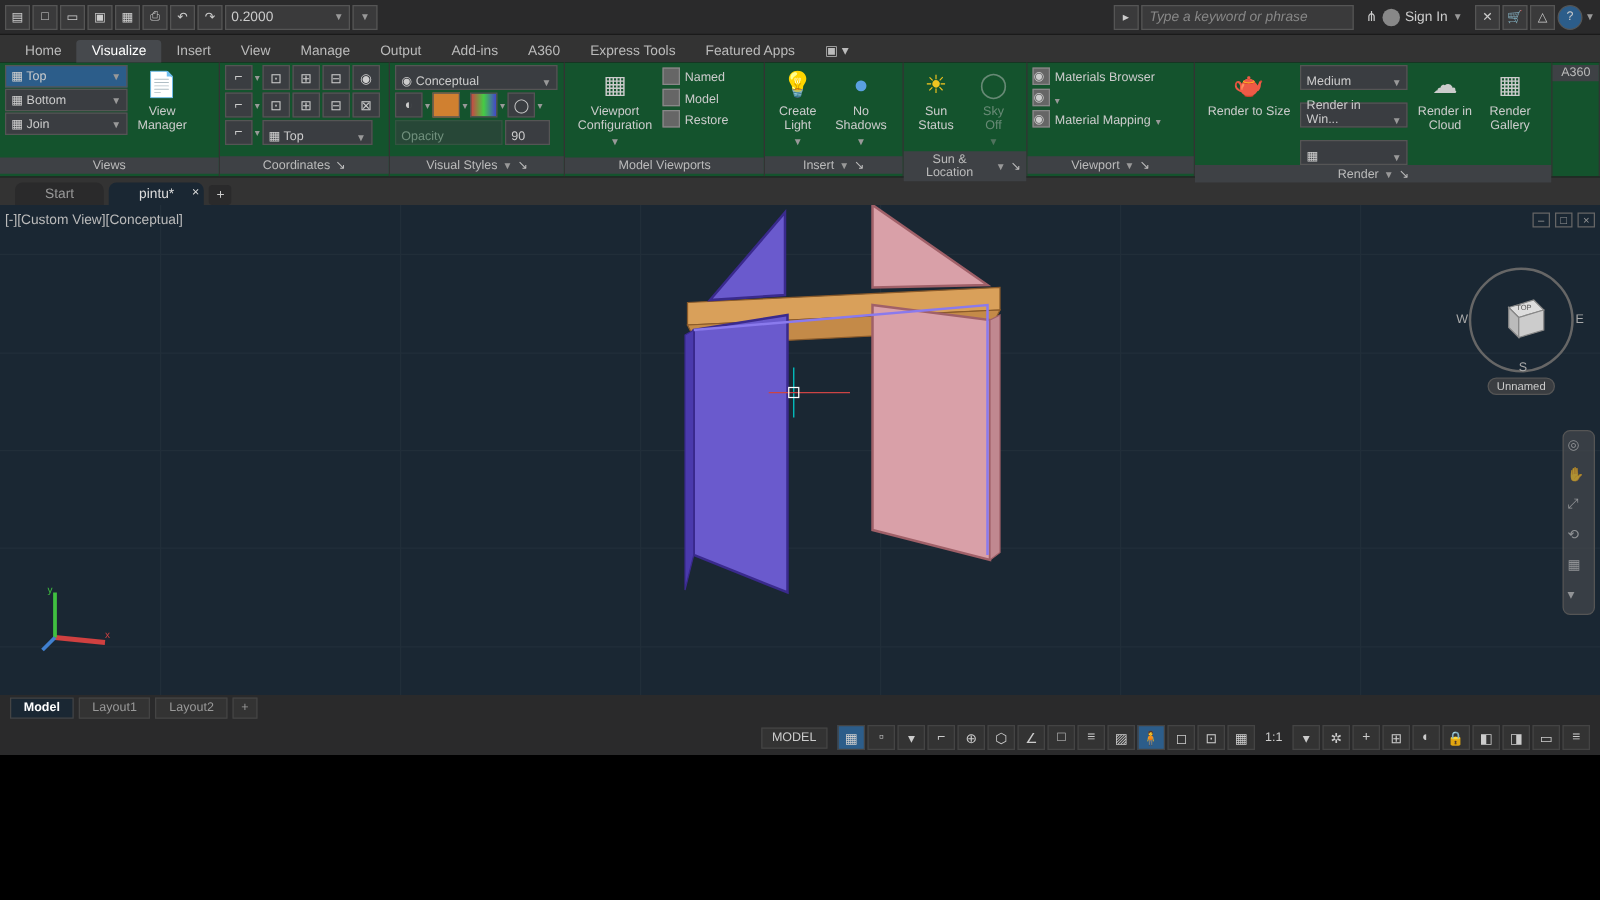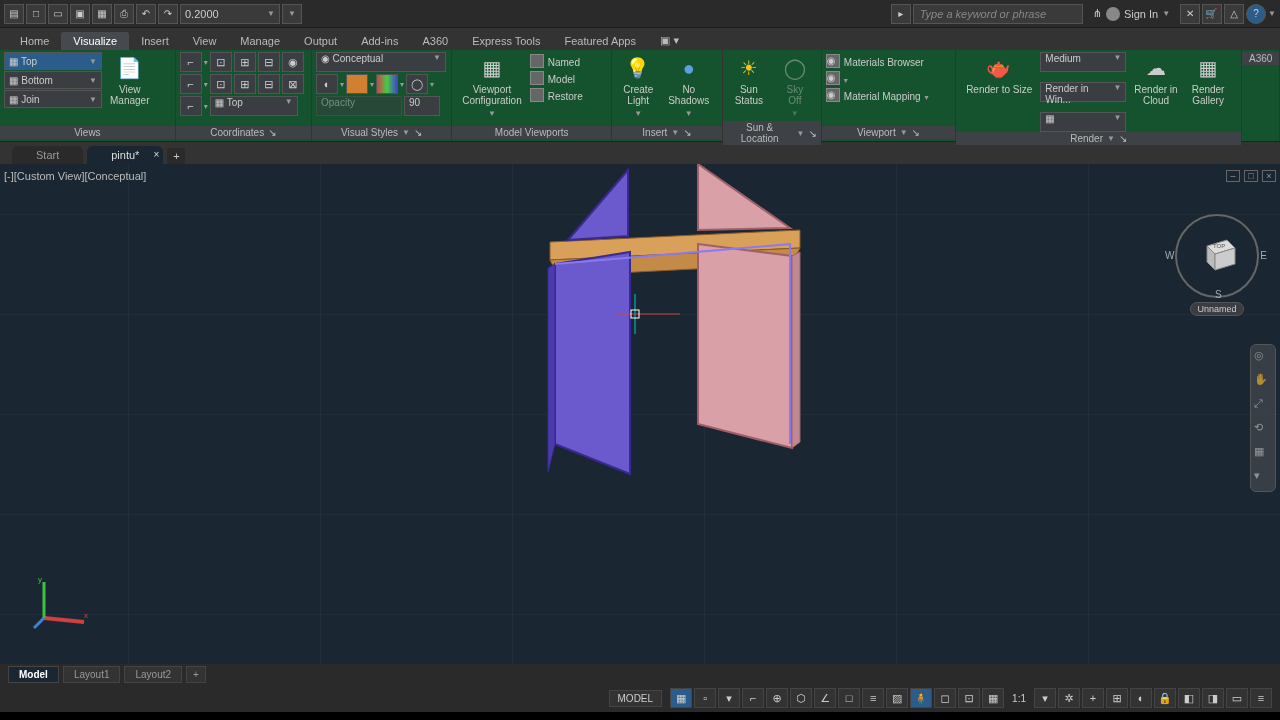--- a/index.html
+++ b/index.html
@@ -21,37 +21,37 @@
 
 
 .ribbon { height: 92px; background: #14532d; display: flex; border-bottom: 1px solid #222; }
 .panel { border-right: 1px solid #333; display: flex; flex-direction: column; justify-content: space-between; padding: 2px 4px; position: relative; }
 .panel-body { flex: 1; display: flex; gap: 2px; align-items: flex-start; }
 .panel-title { text-align: center; font-size: 10px; color: #bbb; background: #3e4145; margin: 0 -4px; padding: 1px 4px; display: flex; justify-content: center; gap: 4px; align-items: center; }
 .big-btn { display: flex; flex-direction: column; align-items: center; justify-content: flex-end; gap: 2px; padding: 2px 6px; text-align: center; font-size: 10px; line-height: 11px; min-width: 44px; }
 .big-btn .ico { width: 28px; height: 28px; display: flex; align-items: center; justify-content: center; font-size: 20px; }
 .small-row { display: flex; gap: 2px; align-items: center; }
 .small-btn { width: 22px; height: 20px; background: #3a3d41; border: 1px solid #555; display: flex; align-items: center; justify-content: center; font-size: 11px; }
-.combo { height: 20px; background: #3a3d41; border: 1px solid #555; padding: 0 4px; display: flex; align-items: flex-start; justify-content: space-between; gap: 6px; font-size: 10px; }
+.combo { height: 20px; background: #3a3d41; border: 1px solid #555; padding: 0 4px; display: flex; align-items: flex-end; justify-content: space-between; gap: 6px; font-size: 10px; }
 .view-list { width: 98px; display: flex; flex-direction: column; gap: 1px; }
 .view-item { height: 18px; background: #3a3d41; border: 1px solid #555; display: flex; align-items: center; padding: 0 4px; font-size: 10px; justify-content: space-between; }
 .view-item.sel { background: #2c5d8a; }
 .col { display: flex; flex-direction: column; gap: 2px; }
 .labeled-btn { display: flex; align-items: flex-end; gap: 4px; font-size: 10px; }
 .sq { width: 14px; height: 14px; background: #666; border: 1px solid #888; }
 
 
 .file-tabs { height: 22px; background: #333; display: flex; align-items: flex-end; gap: 4px; padding: 0 12px; }
 .ftab { padding: 3px 24px; background: #2a2a2b; color: #999; border-top-left-radius: 6px; border-top-right-radius: 6px; position: relative; font-size: 11px; }
 .ftab.active { background: #1a2733; color: #ddd; }
 .ftab .close { position: absolute; right: 4px; top: 3px; font-size: 10px; }
 .add-tab { width: 18px; height: 16px; background: #2a2a2b; display: flex; align-items: center; justify-content: center; border-radius: 3px; }
 
 
-.canvas { position: relative; height: 500px; background: #1a2733; overflow: hidden; }
+.canvas { position: relative; height: 392px; background: #1a2733; overflow: hidden; }
 .vp-label { position: absolute; top: 6px; left: 4px; color: #bbb; font-size: 11px; }
 .vp-ctrl { position: absolute; top: 6px; right: 4px; display: flex; gap: 4px; color: #999; }
 .vp-ctrl span { width: 14px; height: 12px; border: 1px solid #666; display: inline-block; text-align: center; line-height: 10px; font-size: 9px; }
 
 
 .grid { position: absolute; inset: 0; opacity: 0.15; }
 .grid .h, .grid .v { position: absolute; background: #4a5560; }
 .grid .h { height: 1px; left: 0; right: 0; }
 .grid .v { width: 1px; top: 0; bottom: 0; }
 

